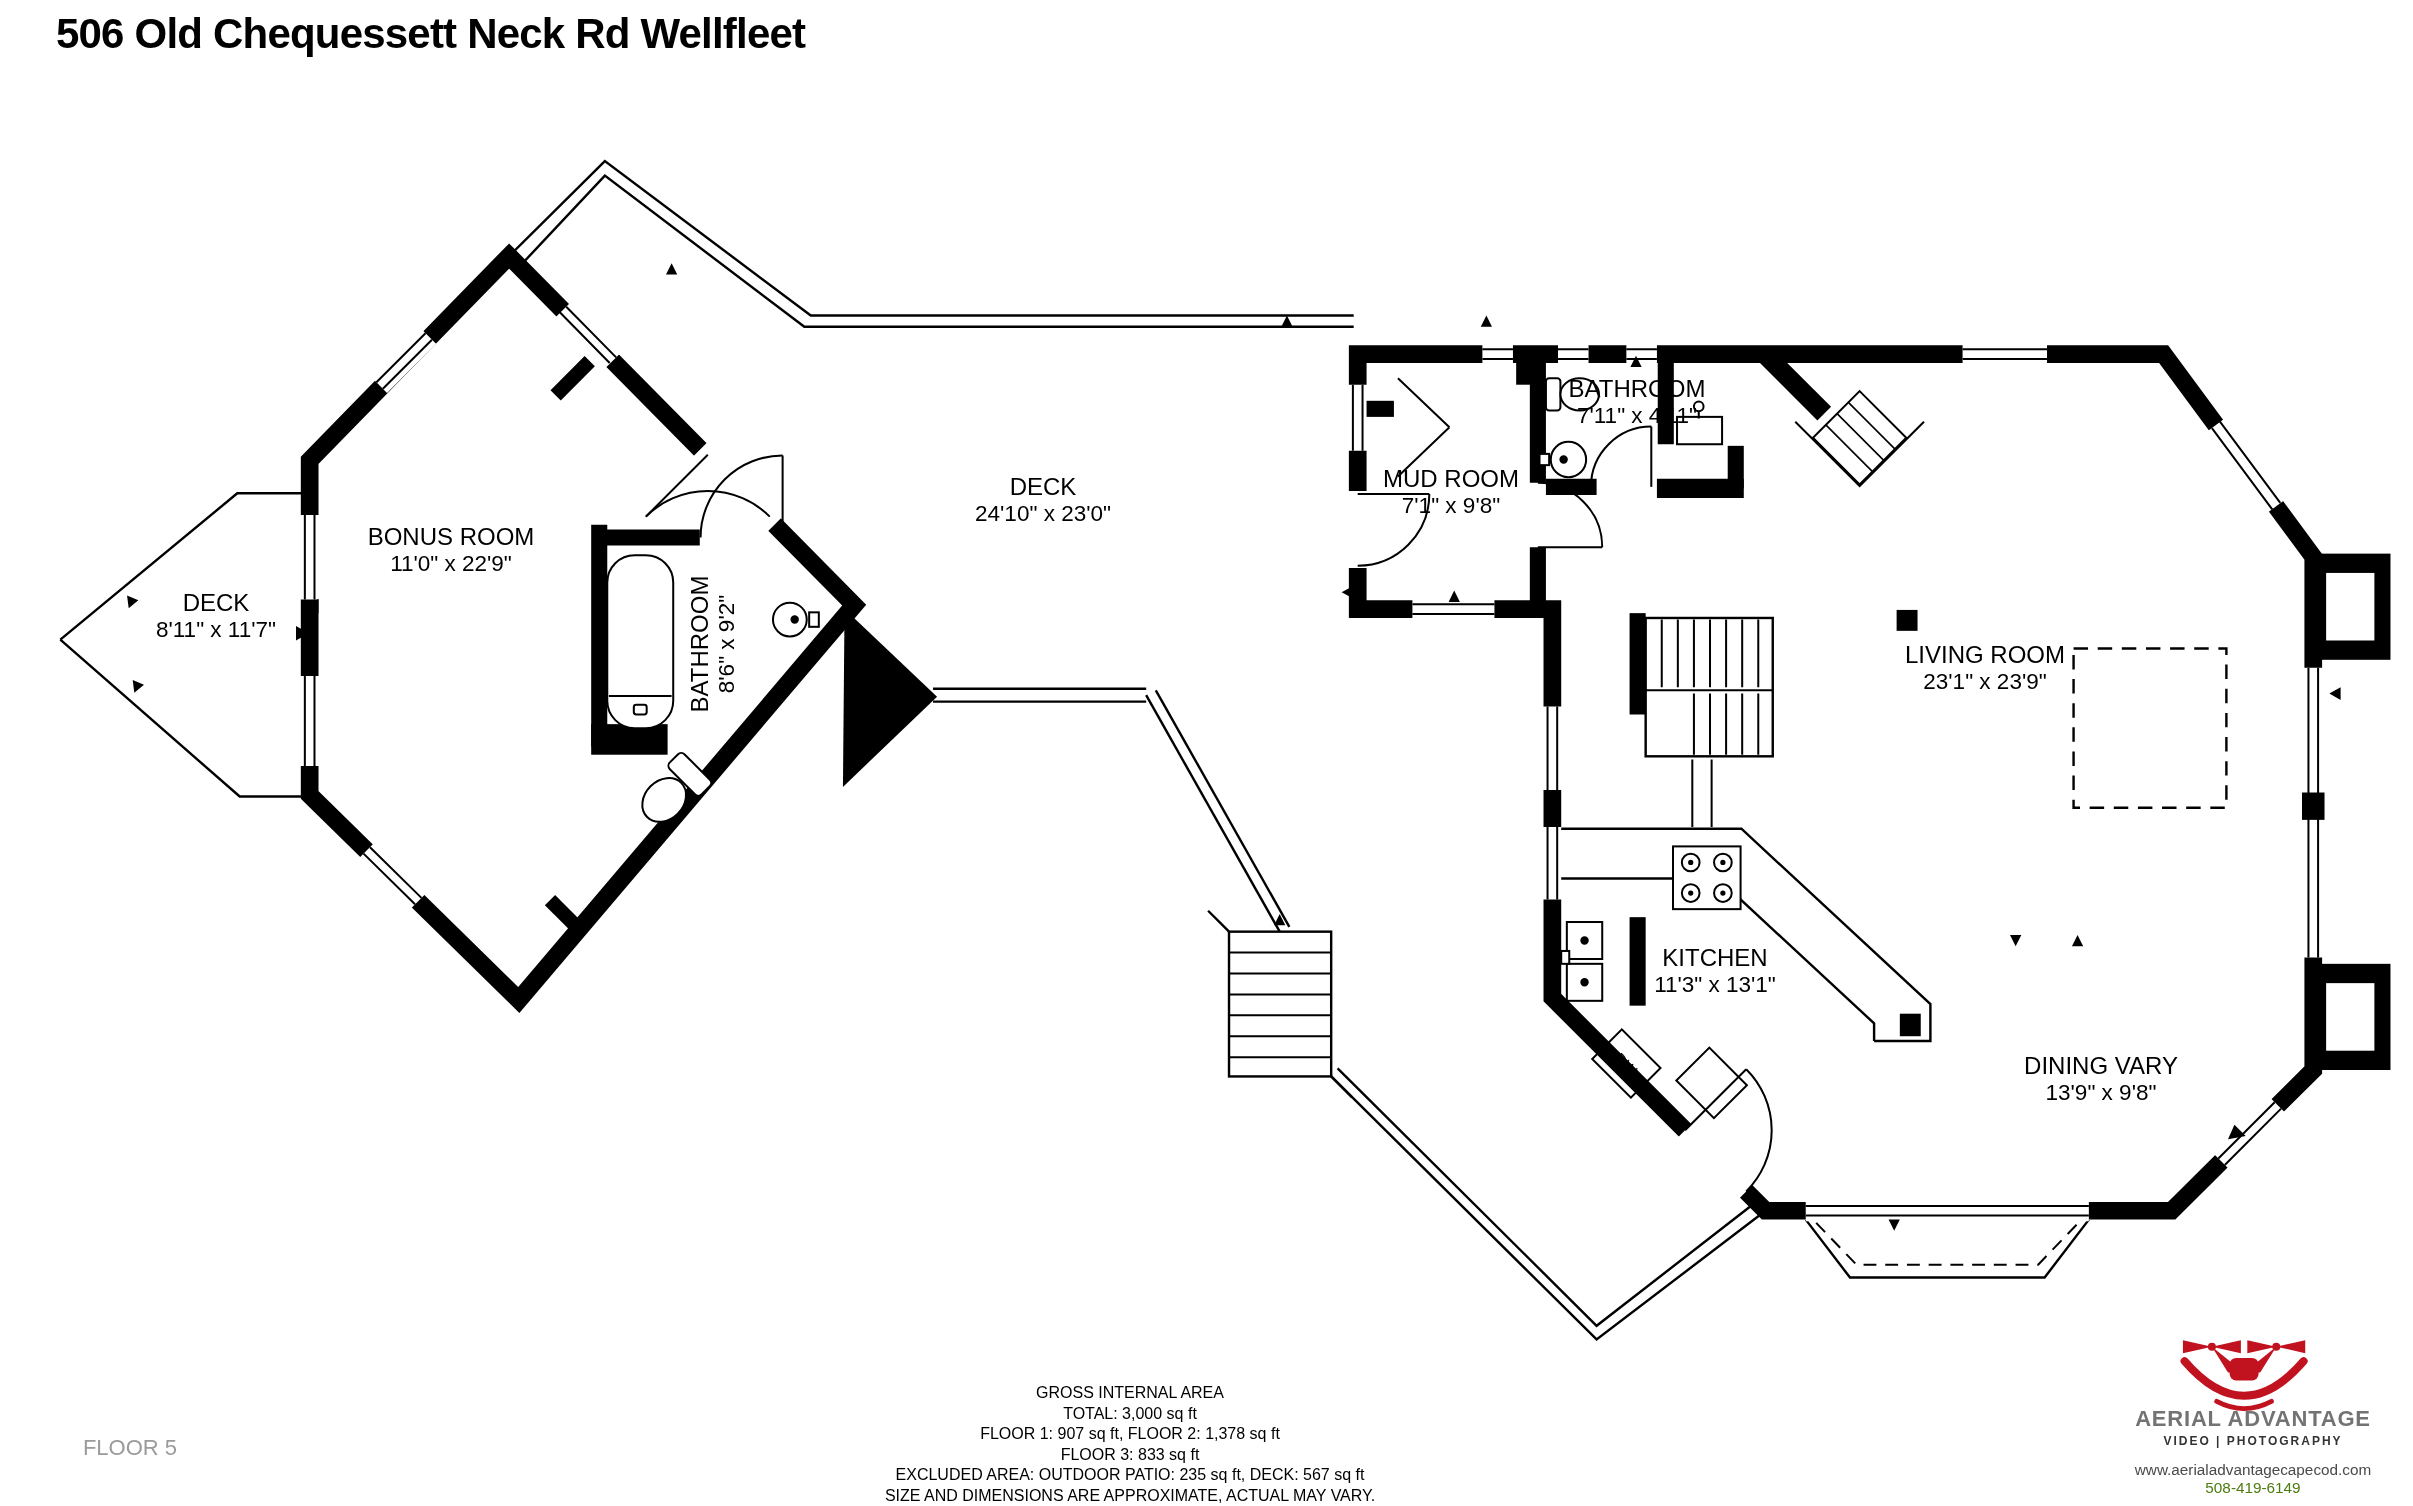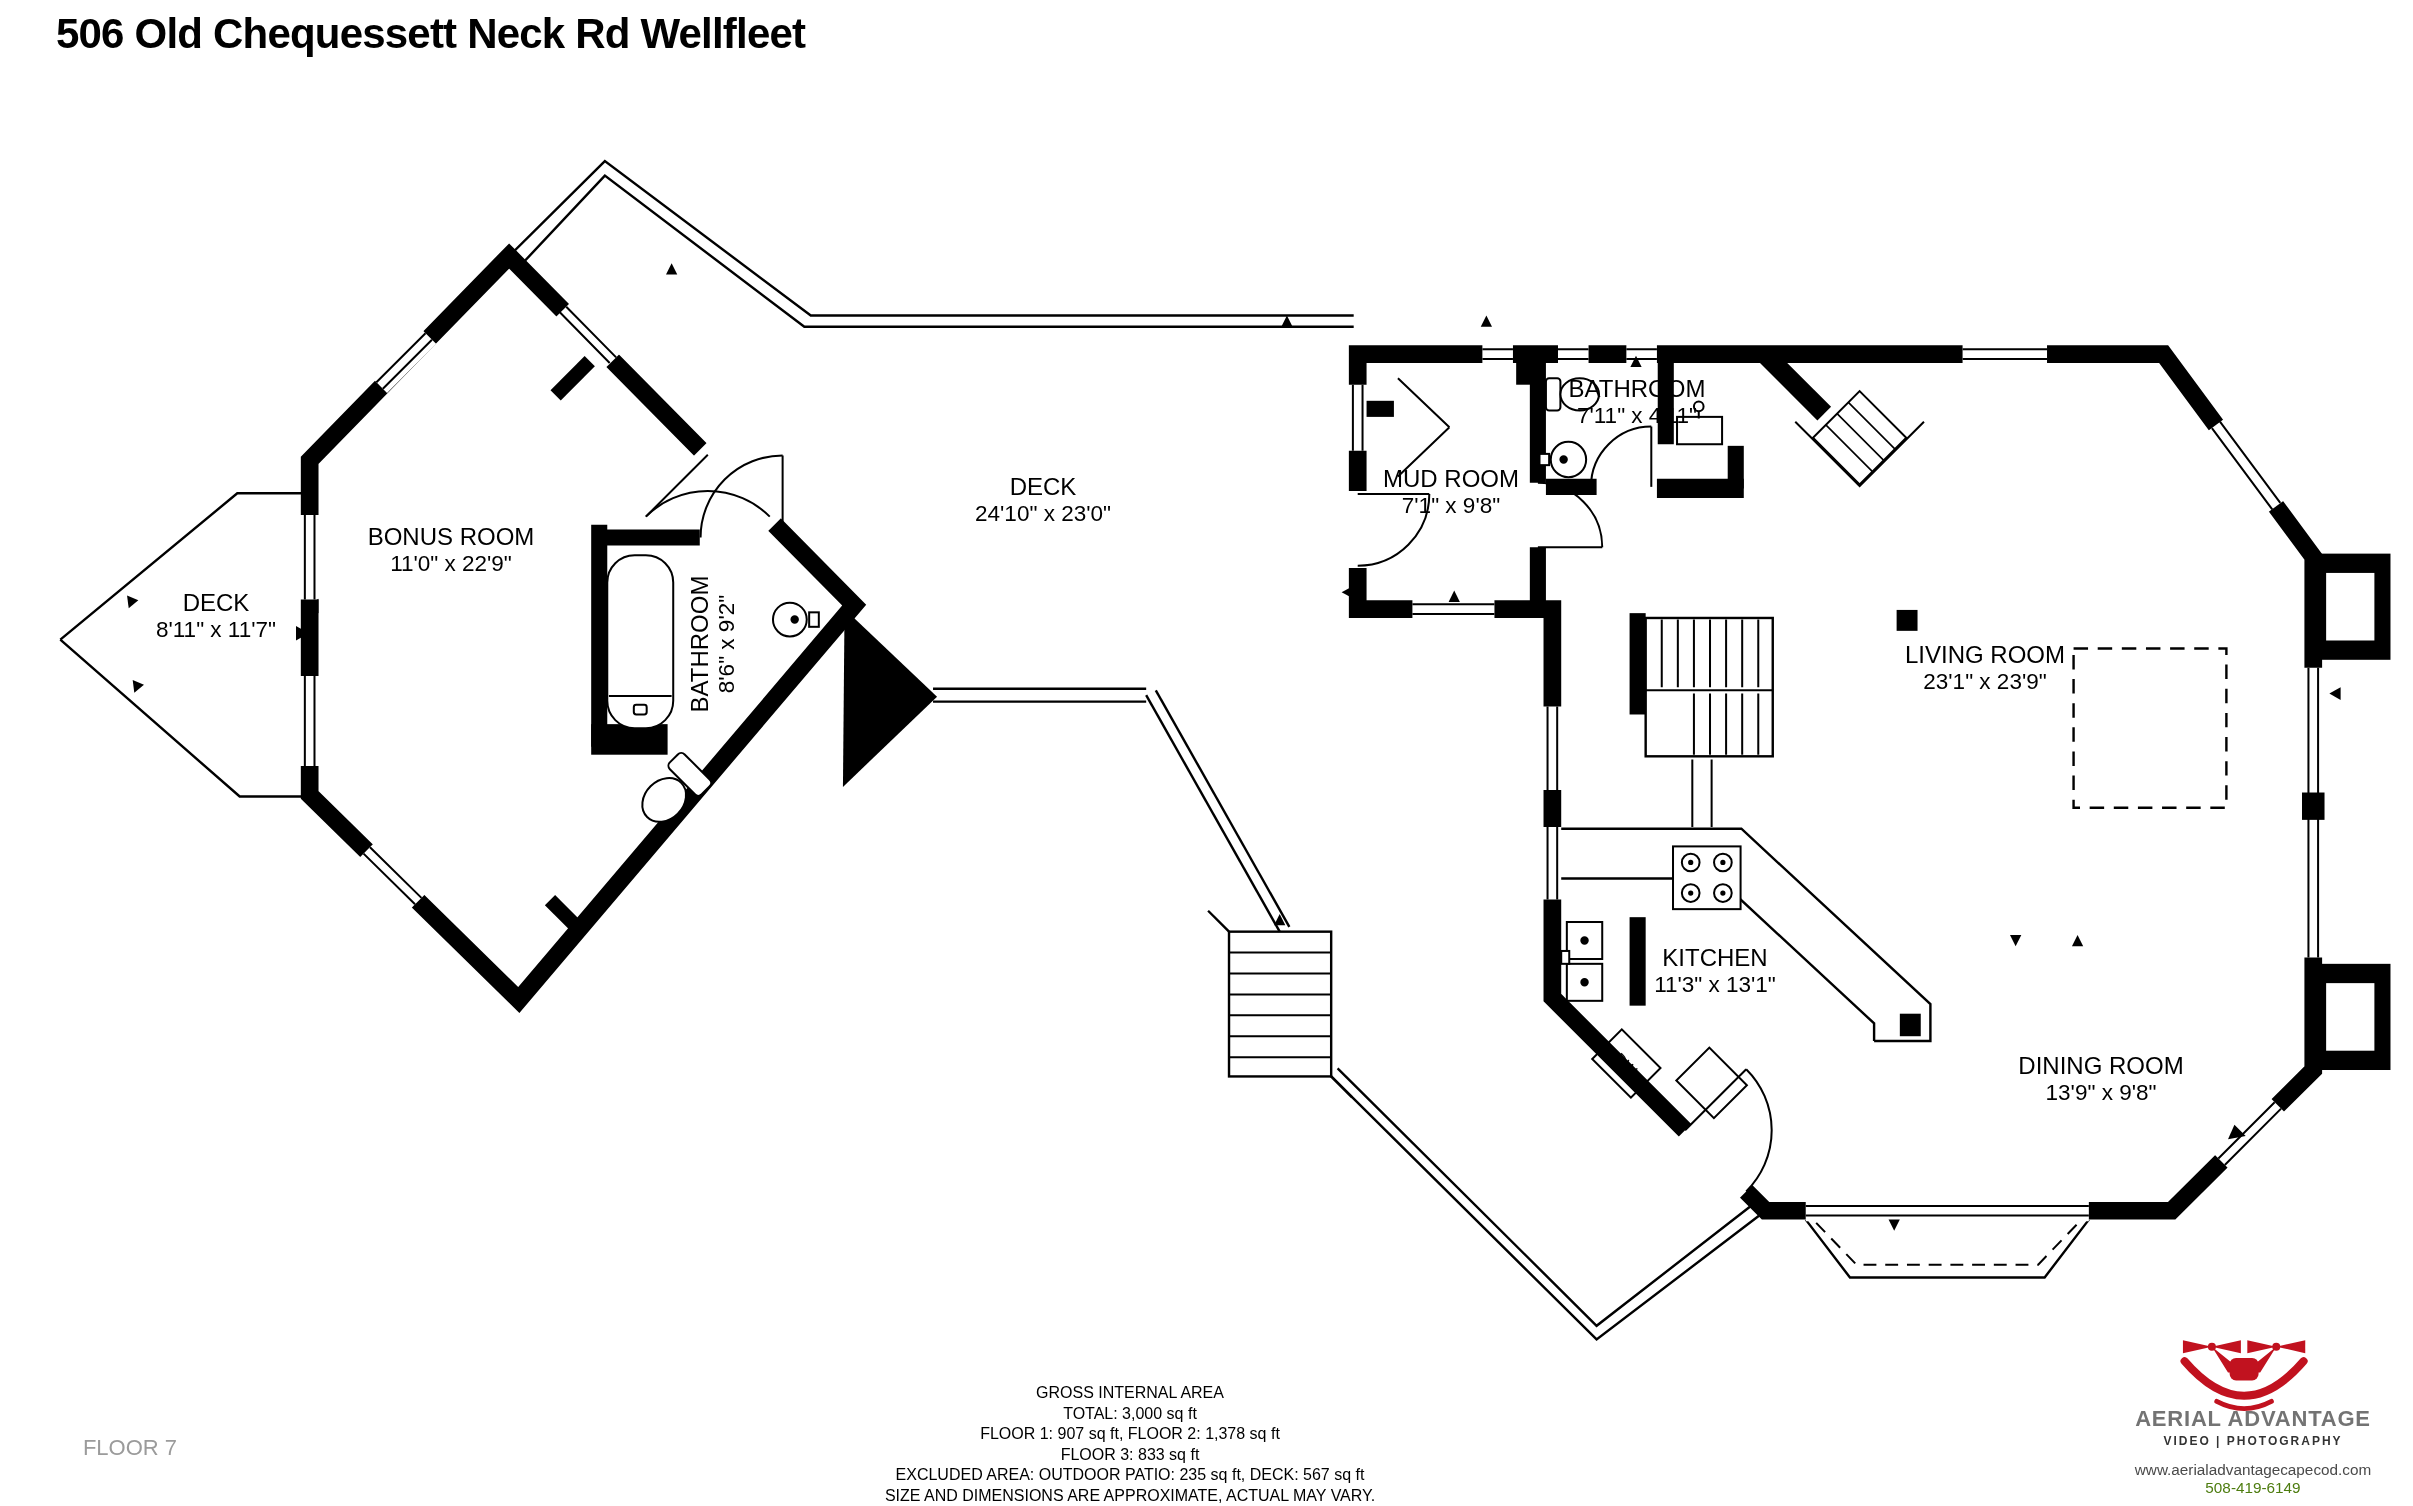--- a/index.html
+++ b/index.html
@@ -323,25 +323,25 @@
   <div class="nm">LIVING ROOM</div>
   <div class="dm">23'1" x 23'9"</div>
 </div>
 
 <div class="label" style="left:1715px;top:971px;">
   <div class="nm">KITCHEN</div>
   <div class="dm">11'3" x 13'1"</div>
 </div>
 
 <div class="label" style="left:2101px;top:1079px;">
-  <div class="nm">DINING ROOM</div>
+  <div class="nm">DINING VARY</div>
   <div class="dm">13'9" x 9'8"</div>
 </div>
 
-<div class="floorlabel">FLOOR 7</div>
+<div class="floorlabel">FLOOR 5</div>
 
 <div class="footer">
   <div>GROSS INTERNAL AREA</div>
   <div>TOTAL: 3,000 sq ft</div>
   <div>FLOOR 1: 907 sq ft, FLOOR 2: 1,378 sq ft</div>
   <div>FLOOR 3: 833 sq ft</div>
   <div>EXCLUDED AREA: OUTDOOR PATIO: 235 sq ft, DECK: 567 sq ft</div>
   <div>SIZE AND DIMENSIONS ARE APPROXIMATE, ACTUAL MAY VARY.</div>
 </div>
 

